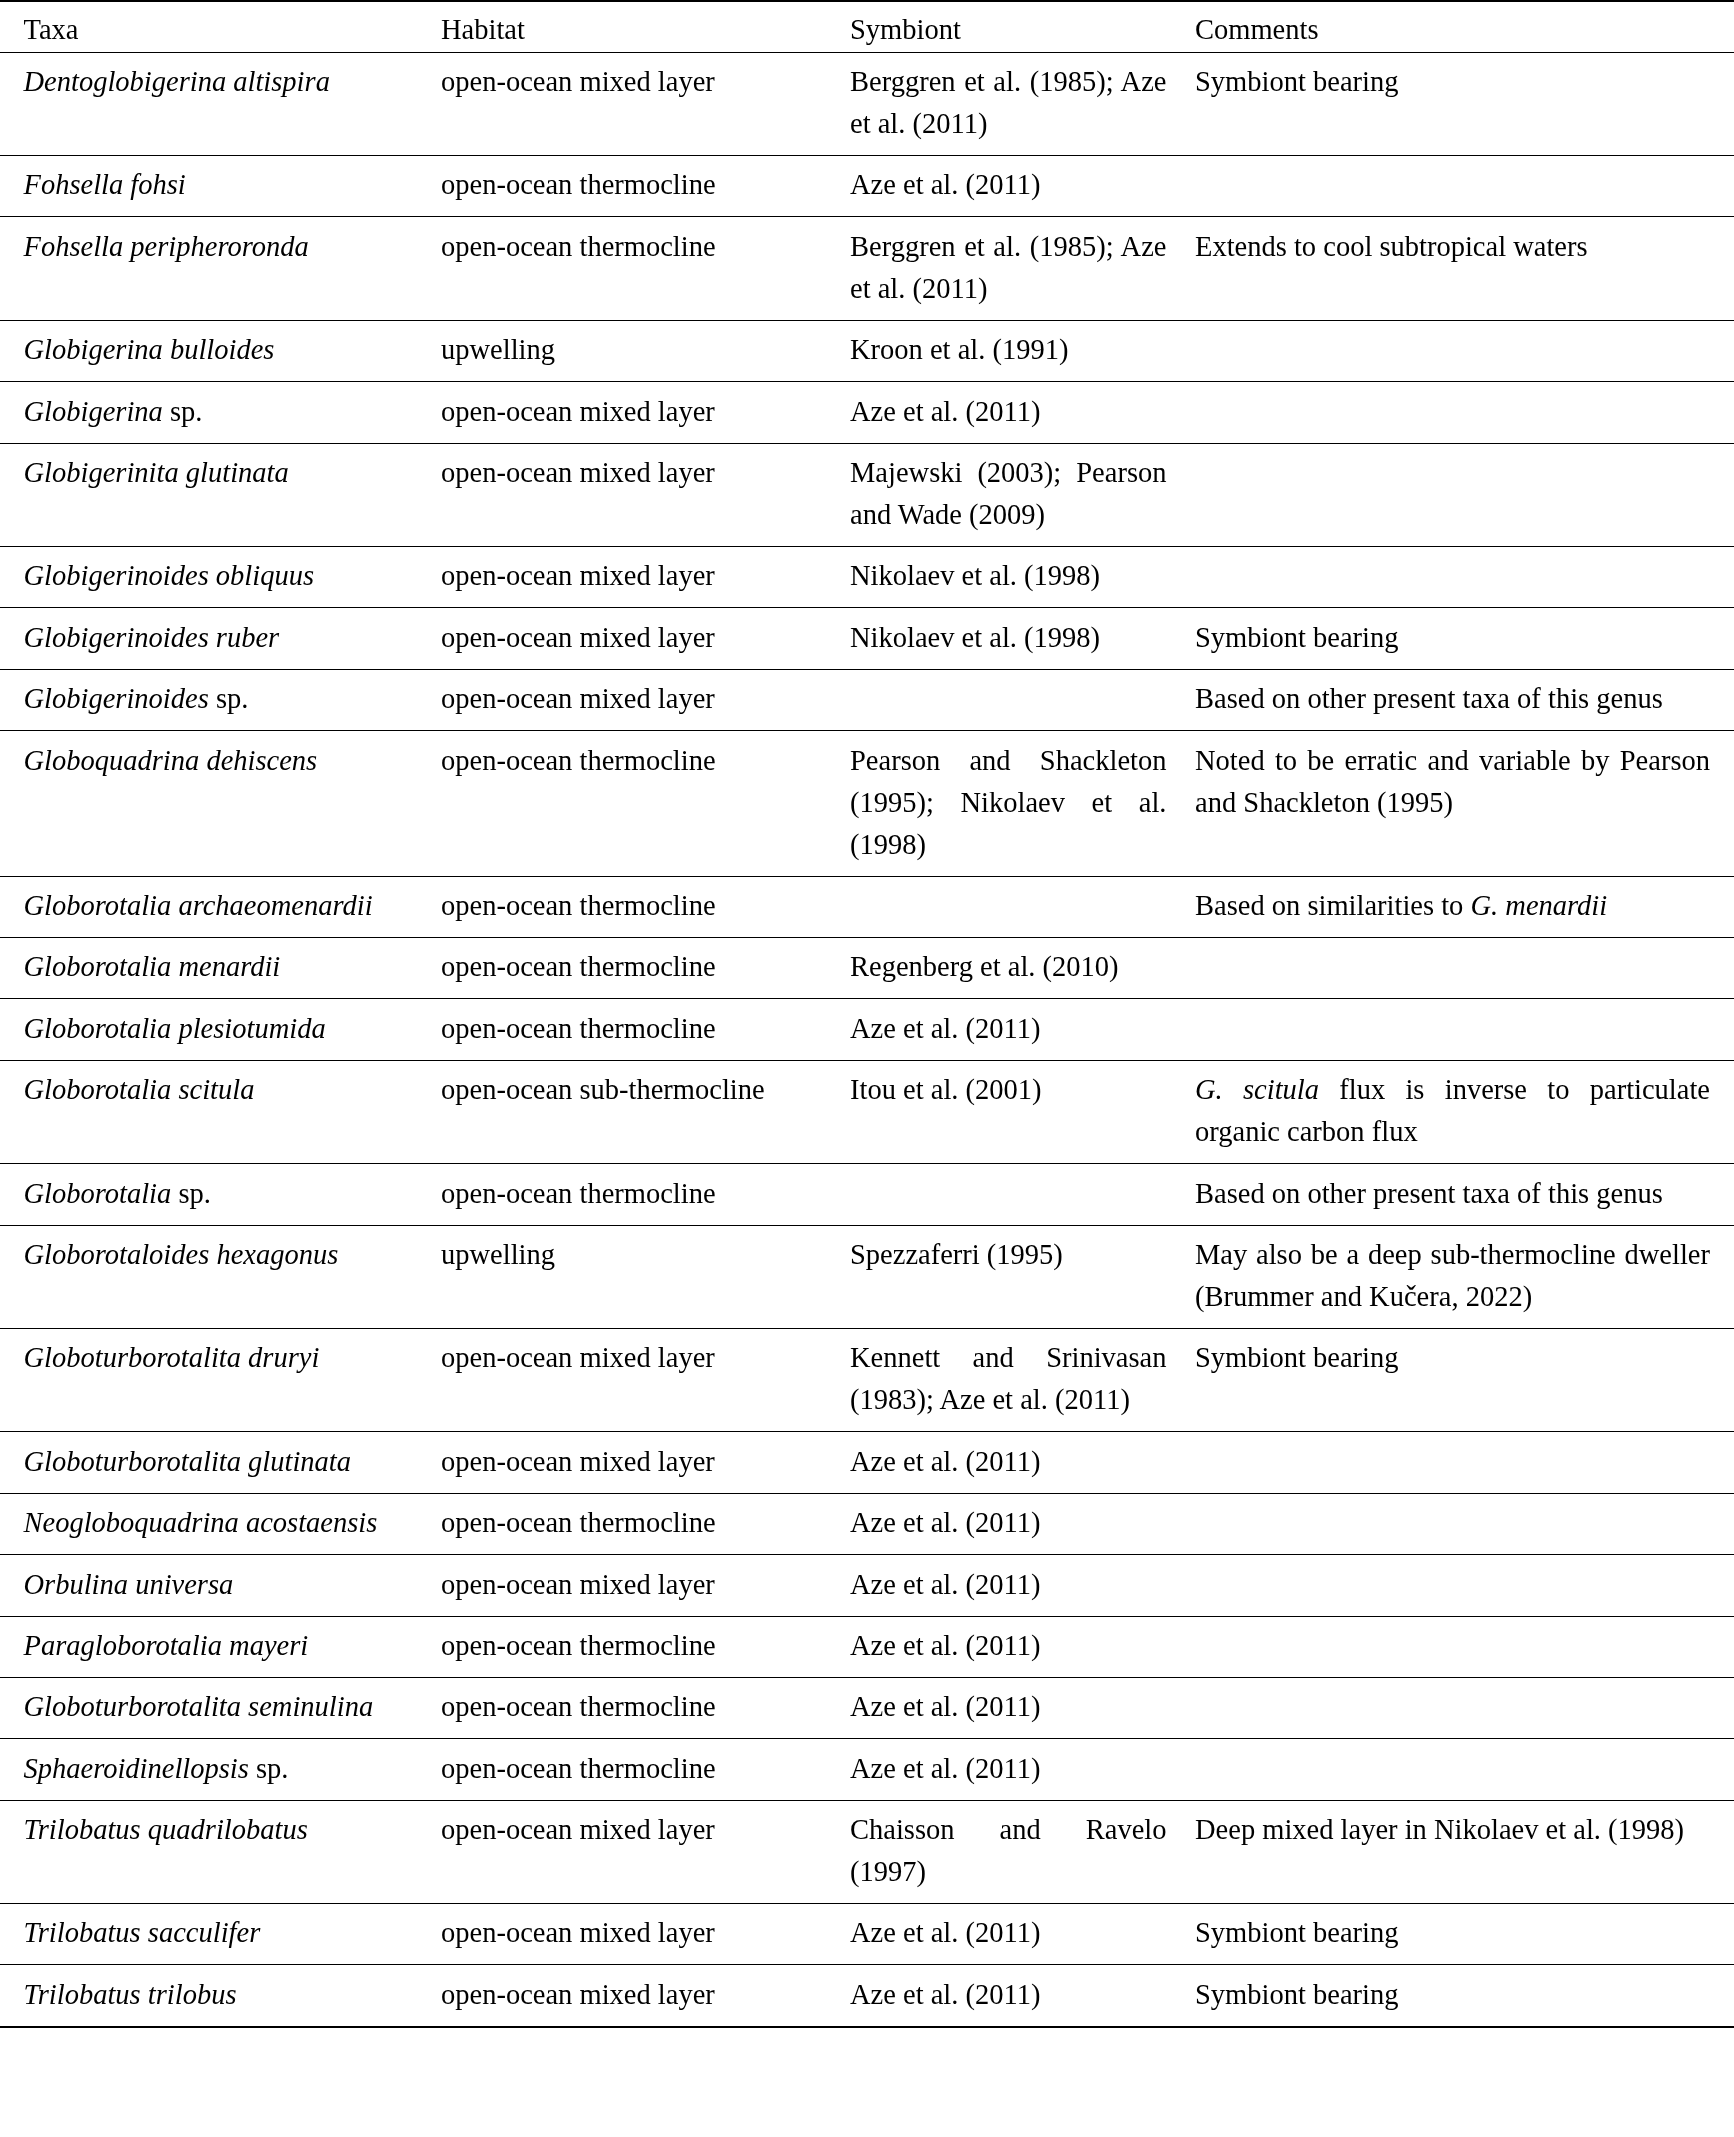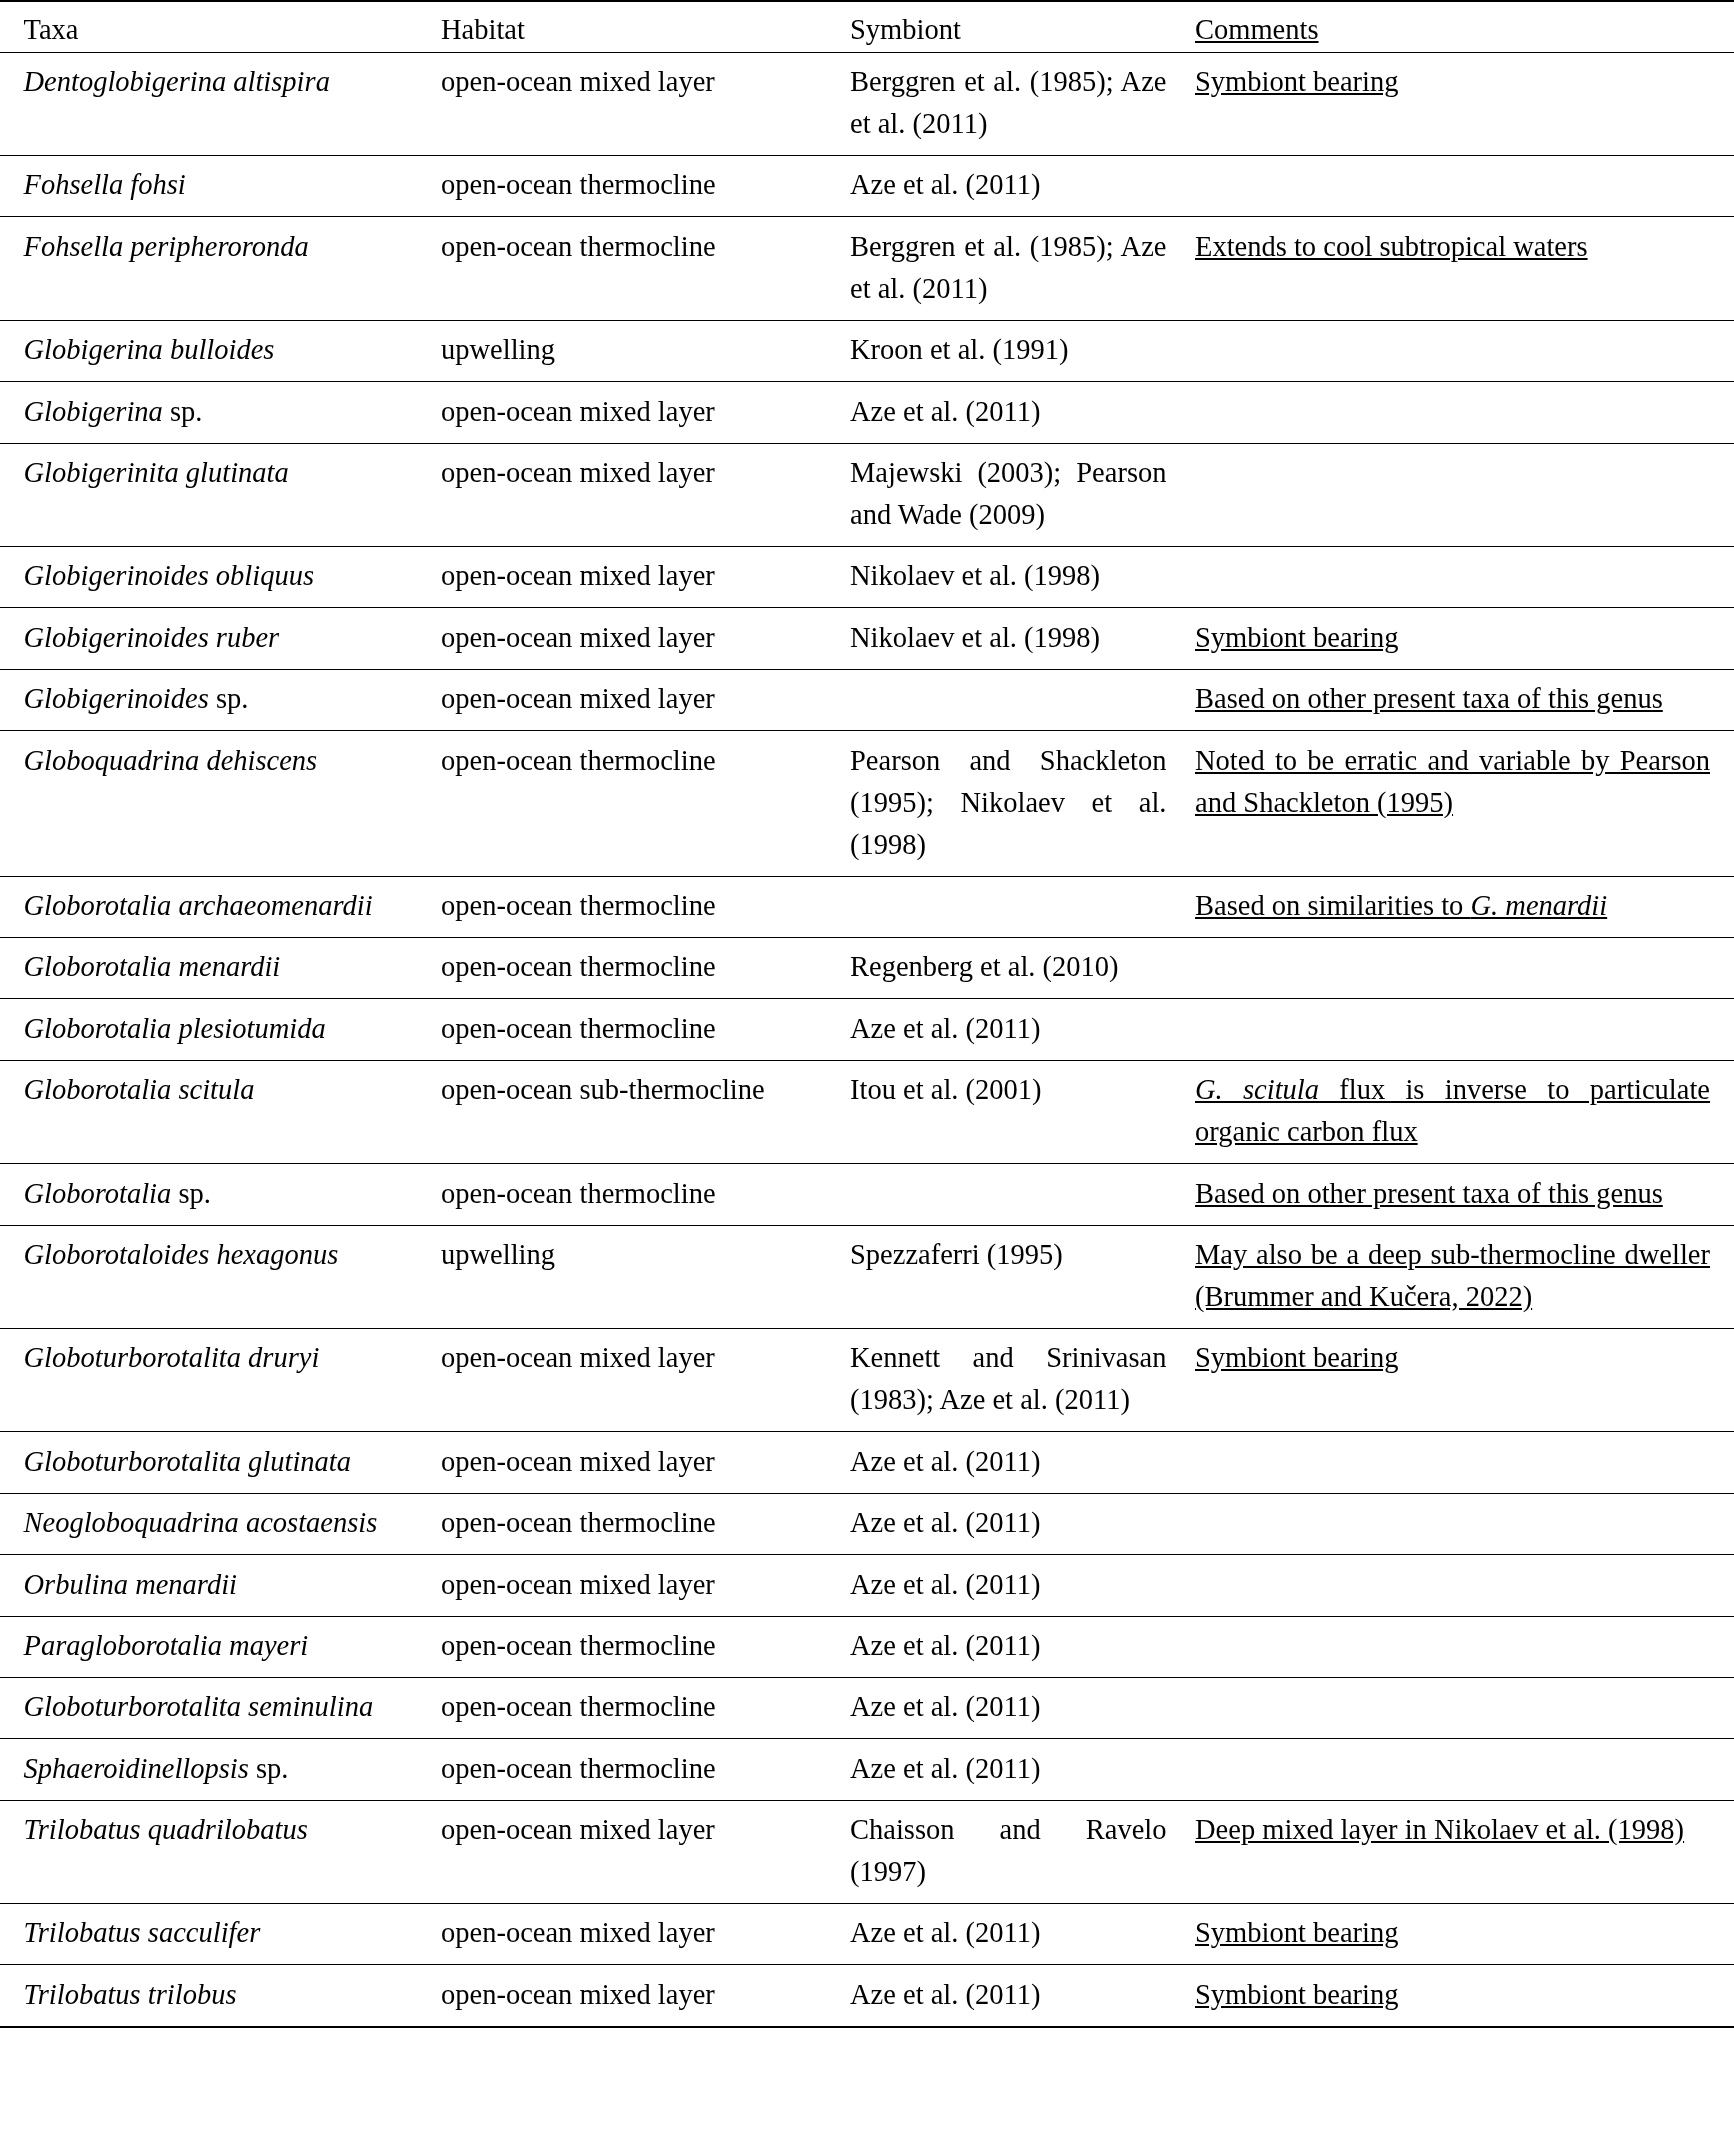--- a/index.html
+++ b/index.html
@@ -39,21 +39,21 @@
   }
   tbody tr td {
     border-top: 1.7px solid #000000;
   }
   tbody tr:first-child td {
     border-top: none;
   }
   .col-taxa      { padding-left: 23.5px; padding-right: 17px; }
   .col-habitat   { padding-right: 17px; }
   .col-reference { padding-right: 28.5px; text-align: justify; }
-  .col-comments  { padding-right: 25px; text-align: justify; text-decoration: underline; }
+  .col-comments  { padding-right: 25px; text-align: justify; }
   thead th.col-reference, thead th.col-comments { text-align: left; }
 
   .taxa-name, .comment-italic { font-style: italic; }
 </style>
 </head>
 <body>
 
 <table class="taxa-table">
   <colgroup>
     <col class="c-taxa">
@@ -197,21 +197,21 @@
   </tr>
 
   <tr>
     <td class="col-taxa"><i class="taxa-name">Neogloboquadrina acostaensis</i><span></span></td>
     <td class="col-habitat">open-ocean thermocline</td>
     <td class="col-reference">Aze et al. (2011)</td>
     <td class="col-comments"><span></span><i class="comment-italic"></i><span></span></td>
   </tr>
 
   <tr>
-    <td class="col-taxa"><i class="taxa-name">Orbulina menardii</i><span></span></td>
+    <td class="col-taxa"><i class="taxa-name">Orbulina universa</i><span></span></td>
     <td class="col-habitat">open-ocean mixed layer</td>
     <td class="col-reference">Aze et al. (2011)</td>
     <td class="col-comments"><span></span><i class="comment-italic"></i><span></span></td>
   </tr>
 
   <tr>
     <td class="col-taxa"><i class="taxa-name">Paragloborotalia mayeri</i><span></span></td>
     <td class="col-habitat">open-ocean thermocline</td>
     <td class="col-reference">Aze et al. (2011)</td>
     <td class="col-comments"><span></span><i class="comment-italic"></i><span></span></td>

